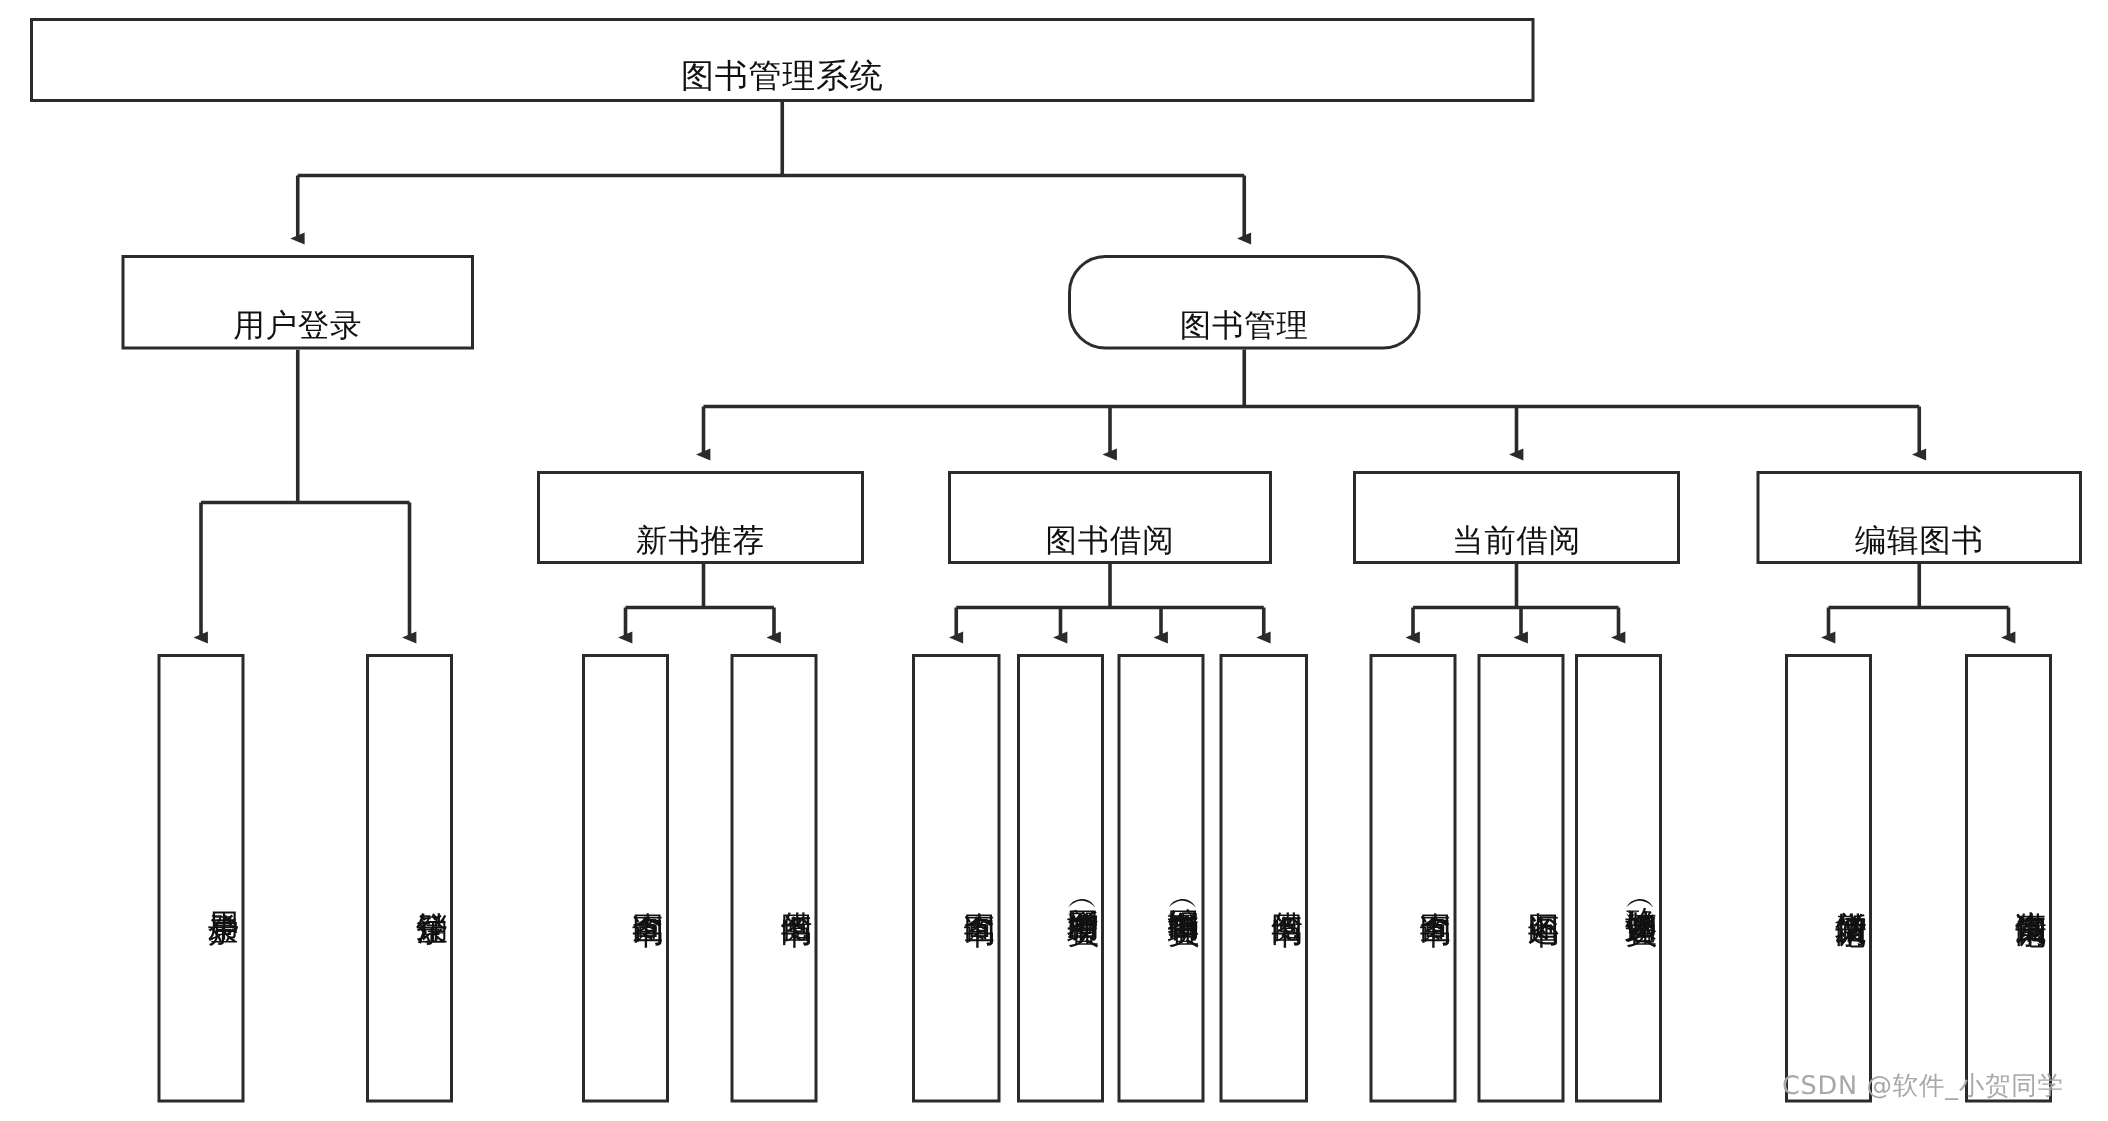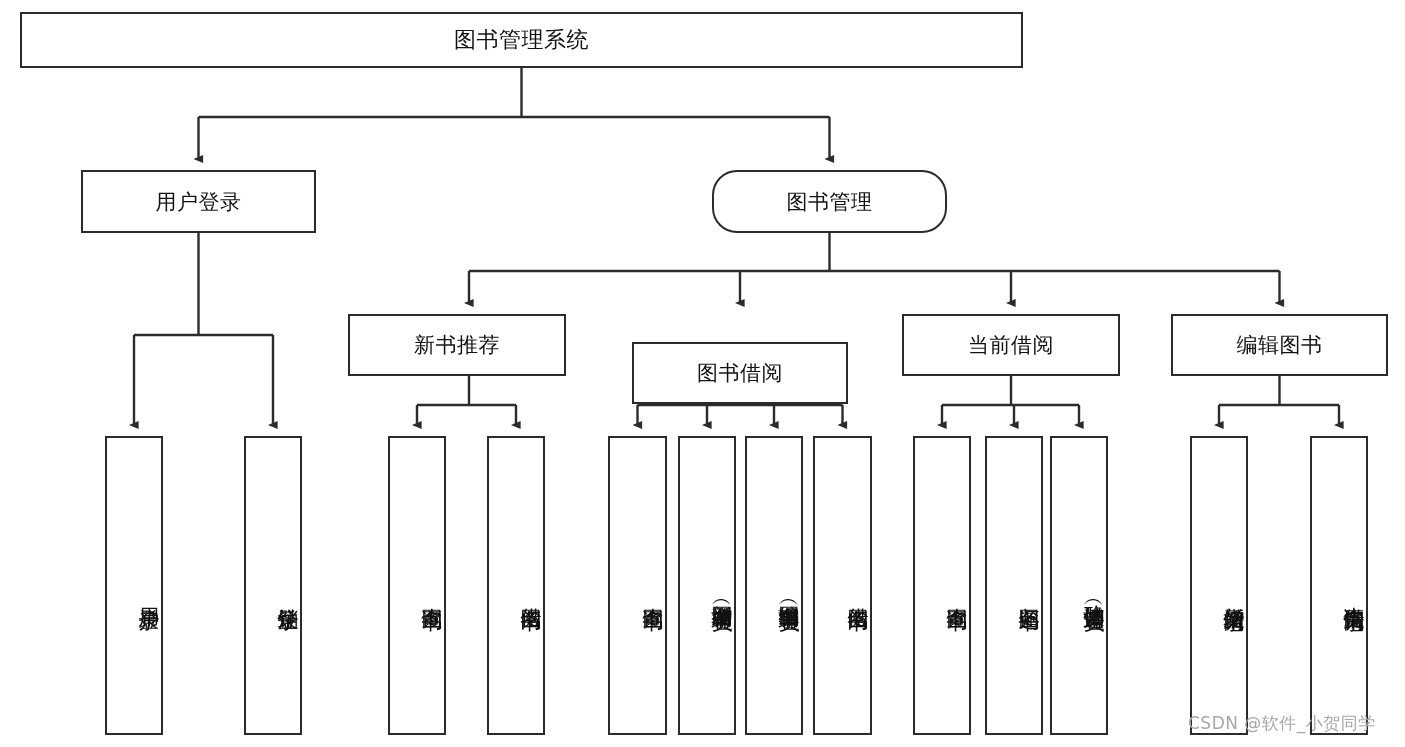--- a/index.html
+++ b/index.html
@@ -25,21 +25,21 @@
     width: 1405px;
     height: 747px;
     pointer-events: none;
   }
   .node {
     position: absolute;
     box-sizing: border-box;
     background: #ffffff;
     border: 2px solid #2b2b2b;
     display: flex;
-    align-items: center;
+    align-items: flex-end;
     justify-content: center;
     color: #111111;
   }
   .node.horiz {
     font-size: 21px;
     letter-spacing: 0.5px;
   }
   .node.vert {
     writing-mode: vertical-rl;
     text-orientation: upright;
@@ -116,24 +116,24 @@
   <div id="node-layer">
       <div class="node horiz root" style="left: 20px; top: 12px; width: 1003px; height: 56px;">
         <span class="hlabel">图书管理系统</span>
       </div>
       <div class="node horiz" style="left: 81px; top: 170px; width: 235px; height: 63px;">
         <span class="hlabel">用户登录</span>
       </div>
       <div class="node horiz" style="left: 712px; top: 170px; width: 235px; height: 63px; border-radius: 25px;">
         <span class="hlabel">图书管理</span>
       </div>
-      <div class="node horiz" style="left: 348px; top: 314px; width: 218px; height: 62px;">
+      <div class="node horiz" style="left: 358px; top: 314px; width: 218px; height: 62px;">
         <span class="hlabel">新书推荐</span>
       </div>
-      <div class="node horiz" style="left: 632px; top: 314px; width: 216px; height: 62px; margin-top: 28px;">
+      <div class="node horiz" style="left: 632px; top: 314px; width: 216px; height: 62px;">
         <span class="hlabel">图书借阅</span>
       </div>
       <div class="node horiz" style="left: 902px; top: 314px; width: 218px; height: 62px;">
         <span class="hlabel">当前借阅</span>
       </div>
       <div class="node horiz" style="left: 1171px; top: 314px; width: 217px; height: 62px;">
         <span class="hlabel">编辑图书</span>
       </div>
       <div class="node vert" style="left: 105px; top: 436px; width: 58px; height: 299px;">
         <span class="vlabel">用户登录</span>

